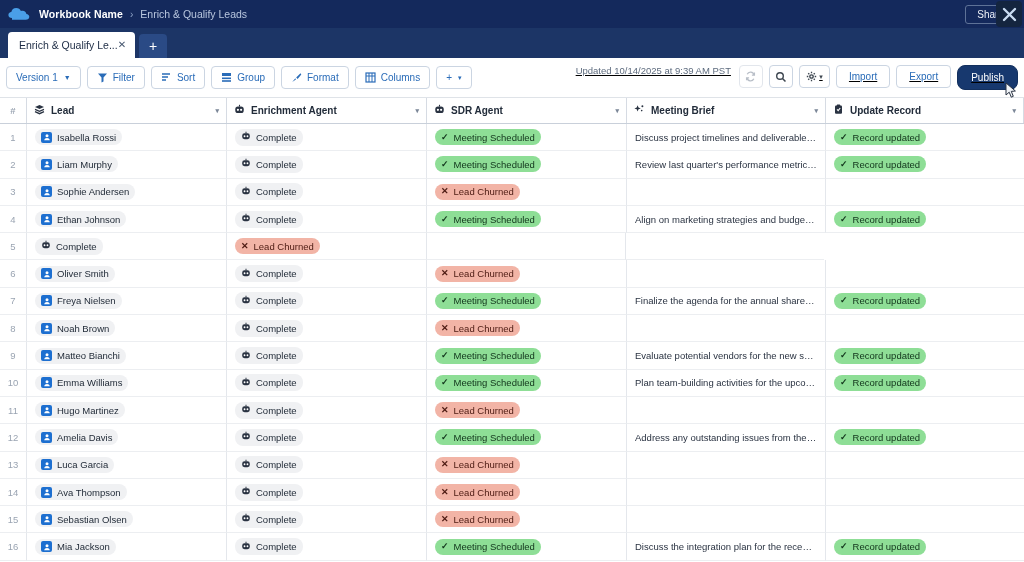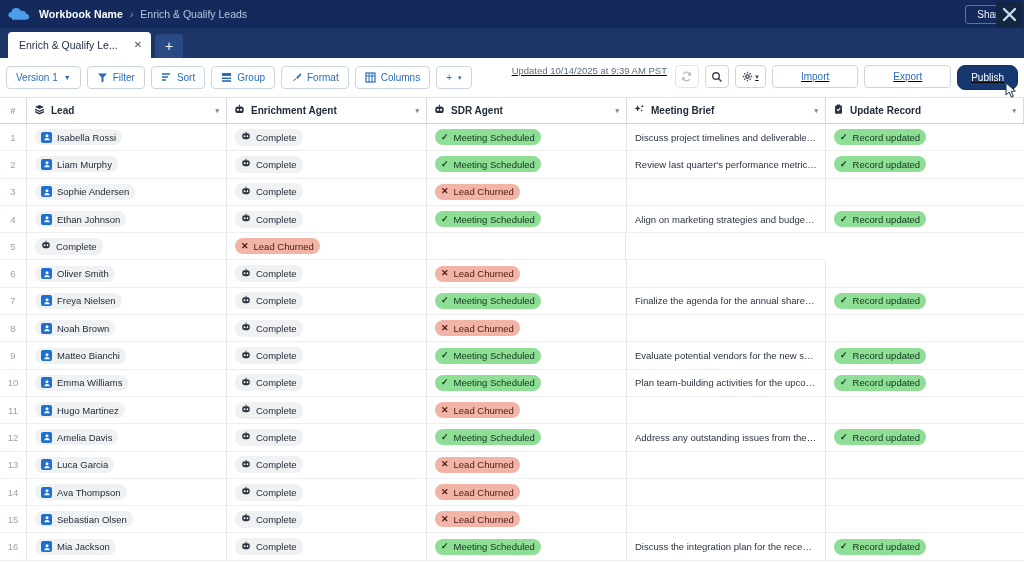--- a/index.html
+++ b/index.html
@@ -40,21 +40,21 @@
   .close-overlay svg { display: block; }
 
   
   .tab-strip {
     height: 30px; background: #1c3566;
     display: flex; align-items: flex-end; padding-left: 8px;
   }
   .tab {
     height: 26px; background: #ffffff;
     border-radius: 4px 4px 0 0;
-    display: flex; align-items: center; gap: 16px;
+    display: flex; align-items: center; gap: 0;
     padding: 0 9px 0 11px;
     font-size: 10.5px; color: #1c2b44; white-space: nowrap;
   }
   .tab-close { color: #44556e; font-size: 10px; line-height: 1; }
   .tab-add {
     width: 28px; height: 24px; margin-left: 4px;
     background: #2a4a85; border-radius: 4px 4px 0 0;
     display: flex; align-items: center; justify-content: center;
     color: #ffffff; font-size: 14px; line-height: 1;
   }
@@ -76,21 +76,21 @@
   .tb-right { margin-left: auto; display: flex; align-items: flex-start; gap: 6px; text-decoration: underline; }
   .updated-text { font-size: 9.5px; color: #5d6b7e; white-space: nowrap; margin-right: 2px; }
   .icon-btn {
     width: 24px; height: 23px; border: 1px solid #cbd5e2; border-radius: 4px;
     background: #fff; display: flex; align-items: center; justify-content: center;
   }
   .icon-btn.wide { width: 31px; gap: 2px; }
   .icon-btn.disabled { border-color: #e2e6ec; }
   .plain-btn {
     height: 23px; border: 1px solid #cbd5e2; border-radius: 4px; background: #fff;
-    color: #2a6cb8; font-size: 10px; padding: 0 28px;
+    color: #2a6cb8; font-size: 10px; padding: 0 12px;
     display: flex; align-items: center; white-space: nowrap;
   }
   .publish-btn {
     height: 25px; border: 1px solid #13305e; border-radius: 8px;
     background: #17386e; color: #ffffff; font-size: 10px;
     padding: 0 13px; display: flex; align-items: center;
     position: relative; white-space: nowrap;
   }
   .cursor-arrow { position: absolute; right: -2px; bottom: -11px; width: 14px; height: 18px; }
 

